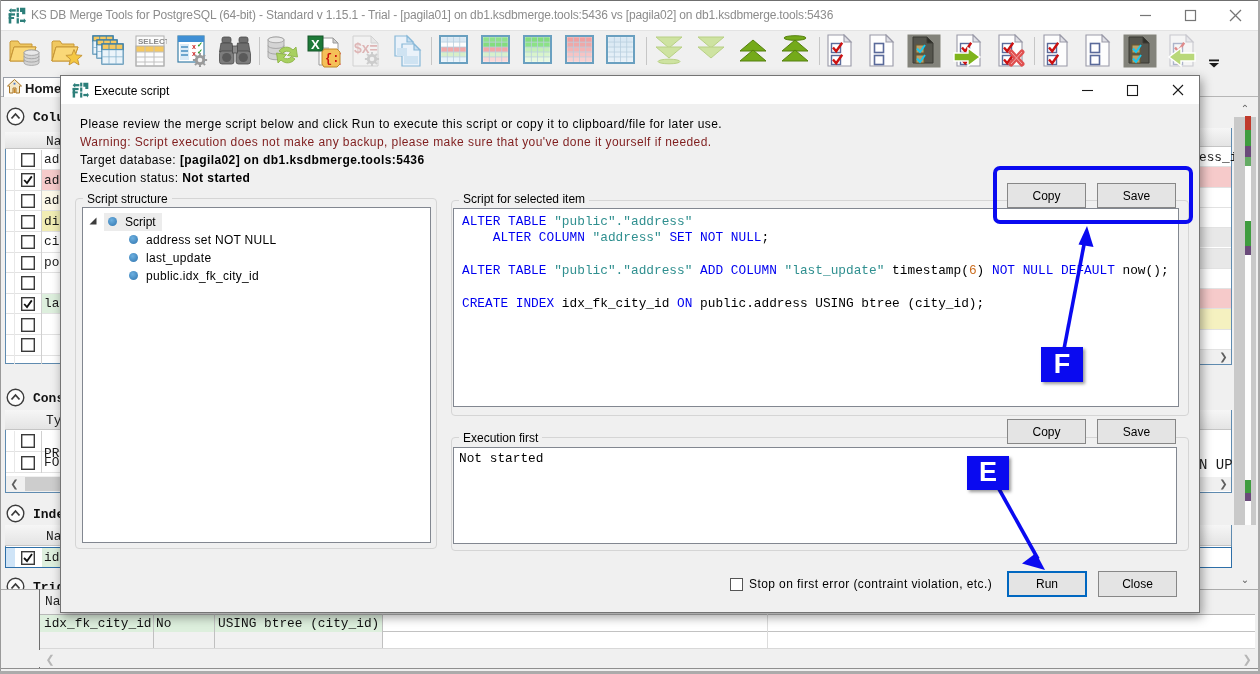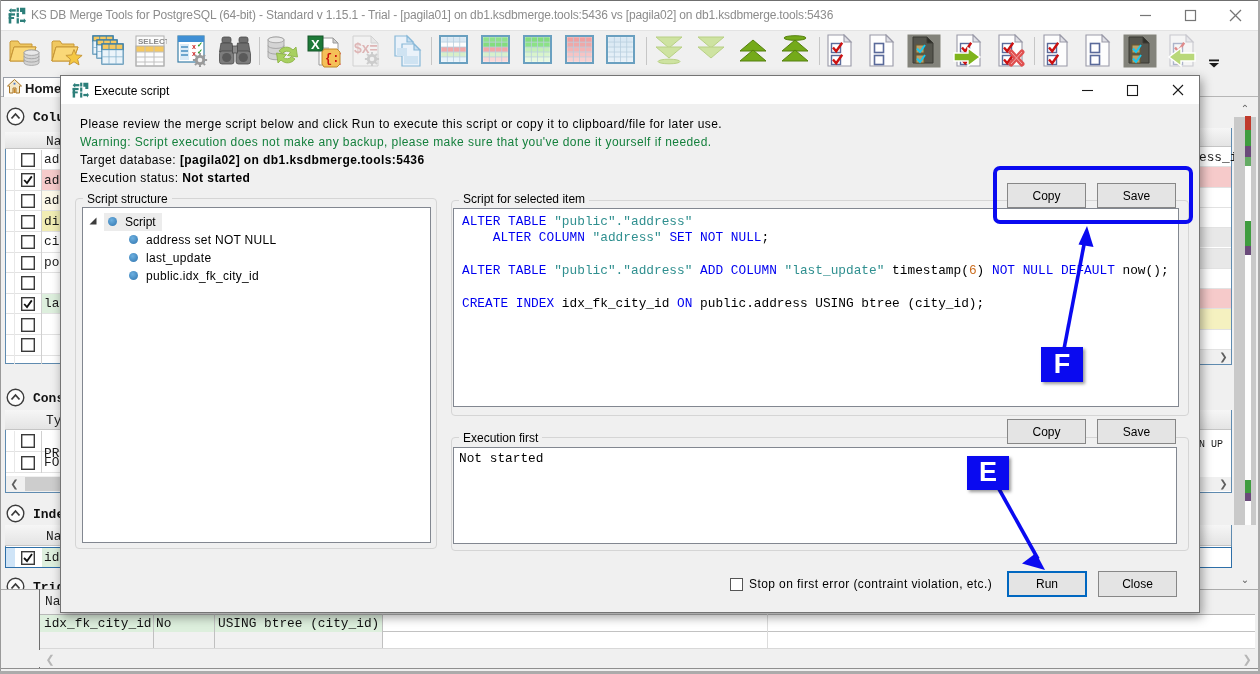--- a/index.html
+++ b/index.html
@@ -521,21 +521,21 @@
 <div class="abs" style="left:1199px;top:308.4px;width:32px;height:1px;background:#e2e2e2;"></div>
 <div class="abs" style="left:1199px;top:309.4px;width:32px;height:19.3px;background:#f5f1c0;"></div>
 <div class="abs" style="left:1199px;top:328.7px;width:32px;height:1px;background:#e2e2e2;"></div>
 <div class="abs" style="left:1199px;top:349.0px;width:32px;height:1px;background:#e2e2e2;"></div>
 <div class="abs mono" style="left:1199px;top:150px;font-size:12.8px;color:#1a1a1a;">ess_i</div>
 <div class="abs" style="left:1199px;top:350px;width:32px;height:14px;background:#f0f0f0;"></div>
 <div class="abs" style="left:1216px;top:350px;width:15px;height:14px;color:#5f5f5f;font-size:10px;text-align:center;line-height:14px;">❯</div>
 
 <div class="abs" style="left:1198px;top:410px;width:34px;height:83px;background:#fff;border:1px solid #5f8bb0;border-left:none;"></div>
 <div class="abs" style="left:1198px;top:410px;width:33px;height:20px;background:linear-gradient(#f6f6f6,#e4e4e4);border-bottom:1px solid #c5c5c5;"></div>
-<div class="abs mono" style="left:1199px;top:439px;font-size:10px;color:#1a1a1a;">N UP</div>
+<div class="abs mono" style="left:1199px;top:457px;font-size:14px;color:#1a1a1a;">N UP</div>
 <div class="abs" style="left:1199px;top:477px;width:32px;height:14px;background:#f0f0f0;"></div>
 <div class="abs" style="left:1216px;top:477px;width:15px;height:14px;color:#5f5f5f;font-size:10px;text-align:center;line-height:14px;">❯</div>
 
 <div class="abs" style="left:1198px;top:525px;width:34px;height:43px;background:#fff;border:1px solid #5f8bb0;border-left:none;"></div>
 <div class="abs" style="left:1198px;top:525px;width:33px;height:21px;background:linear-gradient(#f6f6f6,#e4e4e4);border-bottom:1px solid #c5c5c5;"></div>
 <div class="abs" style="left:1198px;top:547px;width:34px;height:21px;background:#fff;border:1px solid #2e6fa8;border-left:none;"></div>
 
 <div class="abs" style="left:1234px;top:100px;width:22px;height:488px;background:#f0f0f0;"></div>
 <div class="abs" style="left:1234px;top:100px;width:22px;height:17px;color:#606060;font-size:10px;text-align:center;line-height:17px;background:#f0f0f0;">⌃</div>
 <div class="abs" style="left:1234px;top:571px;width:22px;height:17px;color:#606060;font-size:10px;text-align:center;line-height:17px;background:#f0f0f0;">⌄</div>
@@ -597,21 +597,21 @@
  <svg class="abs" style="left:1015px;top:4px" width="122" height="20" viewBox="0 0 122 20">
   <g stroke="#1a1a1a" stroke-width="1.1" fill="none">
   <line x1="6" y1="10.5" x2="17" y2="10.5"></line>
   <rect x="51.5" y="5.5" width="10" height="10"></rect>
   <line x1="97" y1="5" x2="107" y2="15"></line>
         <line x1="107" y1="5" x2="97" y2="15"></line>
   </g>
     </svg>
 
  <div class="abs" style="left:19px;top:41px;font-size:12px;letter-spacing:0.42px;color:#000;">Please review the merge script below and click Run to execute this script or copy it to clipboard/file for later use.</div>
- <div class="abs" style="left:19px;top:59px;font-size:12px;letter-spacing:0.42px;color:#15803d;">Warning: Script execution does not make any backup, please make sure that you've done it yourself if needed.</div>
+ <div class="abs" style="left:19px;top:59px;font-size:12px;letter-spacing:0.42px;color:#7f1d1d;">Warning: Script execution does not make any backup, please make sure that you've done it yourself if needed.</div>
  <div class="abs" style="left:19px;top:77px;font-size:12px;letter-spacing:0.42px;color:#000;">Target database: <b>[pagila02] on db1.ksdbmerge.tools:5436</b></div>
  <div class="abs" style="left:19px;top:95px;font-size:12px;letter-spacing:0.42px;color:#000;">Execution status: <b>Not started</b></div>
 
  <div class="abs" style="left:14px;top:122px;width:362px;height:351px;border:1px solid #d5d5d5;border-radius:4px;"></div>
  <div class="abs" style="left:22px;top:116px;font-size:12px;background:#f0f0f0;padding:0 4px;">Script structure</div>
  <div class="abs" style="left:21px;top:131px;width:349px;height:336px;background:#fff;border:1px solid #828790;"></div>
  <div class="abs" style="left:43px;top:137px;width:58px;height:18px;background:#ececec;"></div>
  <svg class="abs" style="left:27px;top:140px" width="10" height="10" viewBox="0 0 10 10">
       <polygon points="8.5,1.5 8.5,8.5 1.5,8.5" fill="#3c3c3c"></polygon>
     </svg>

